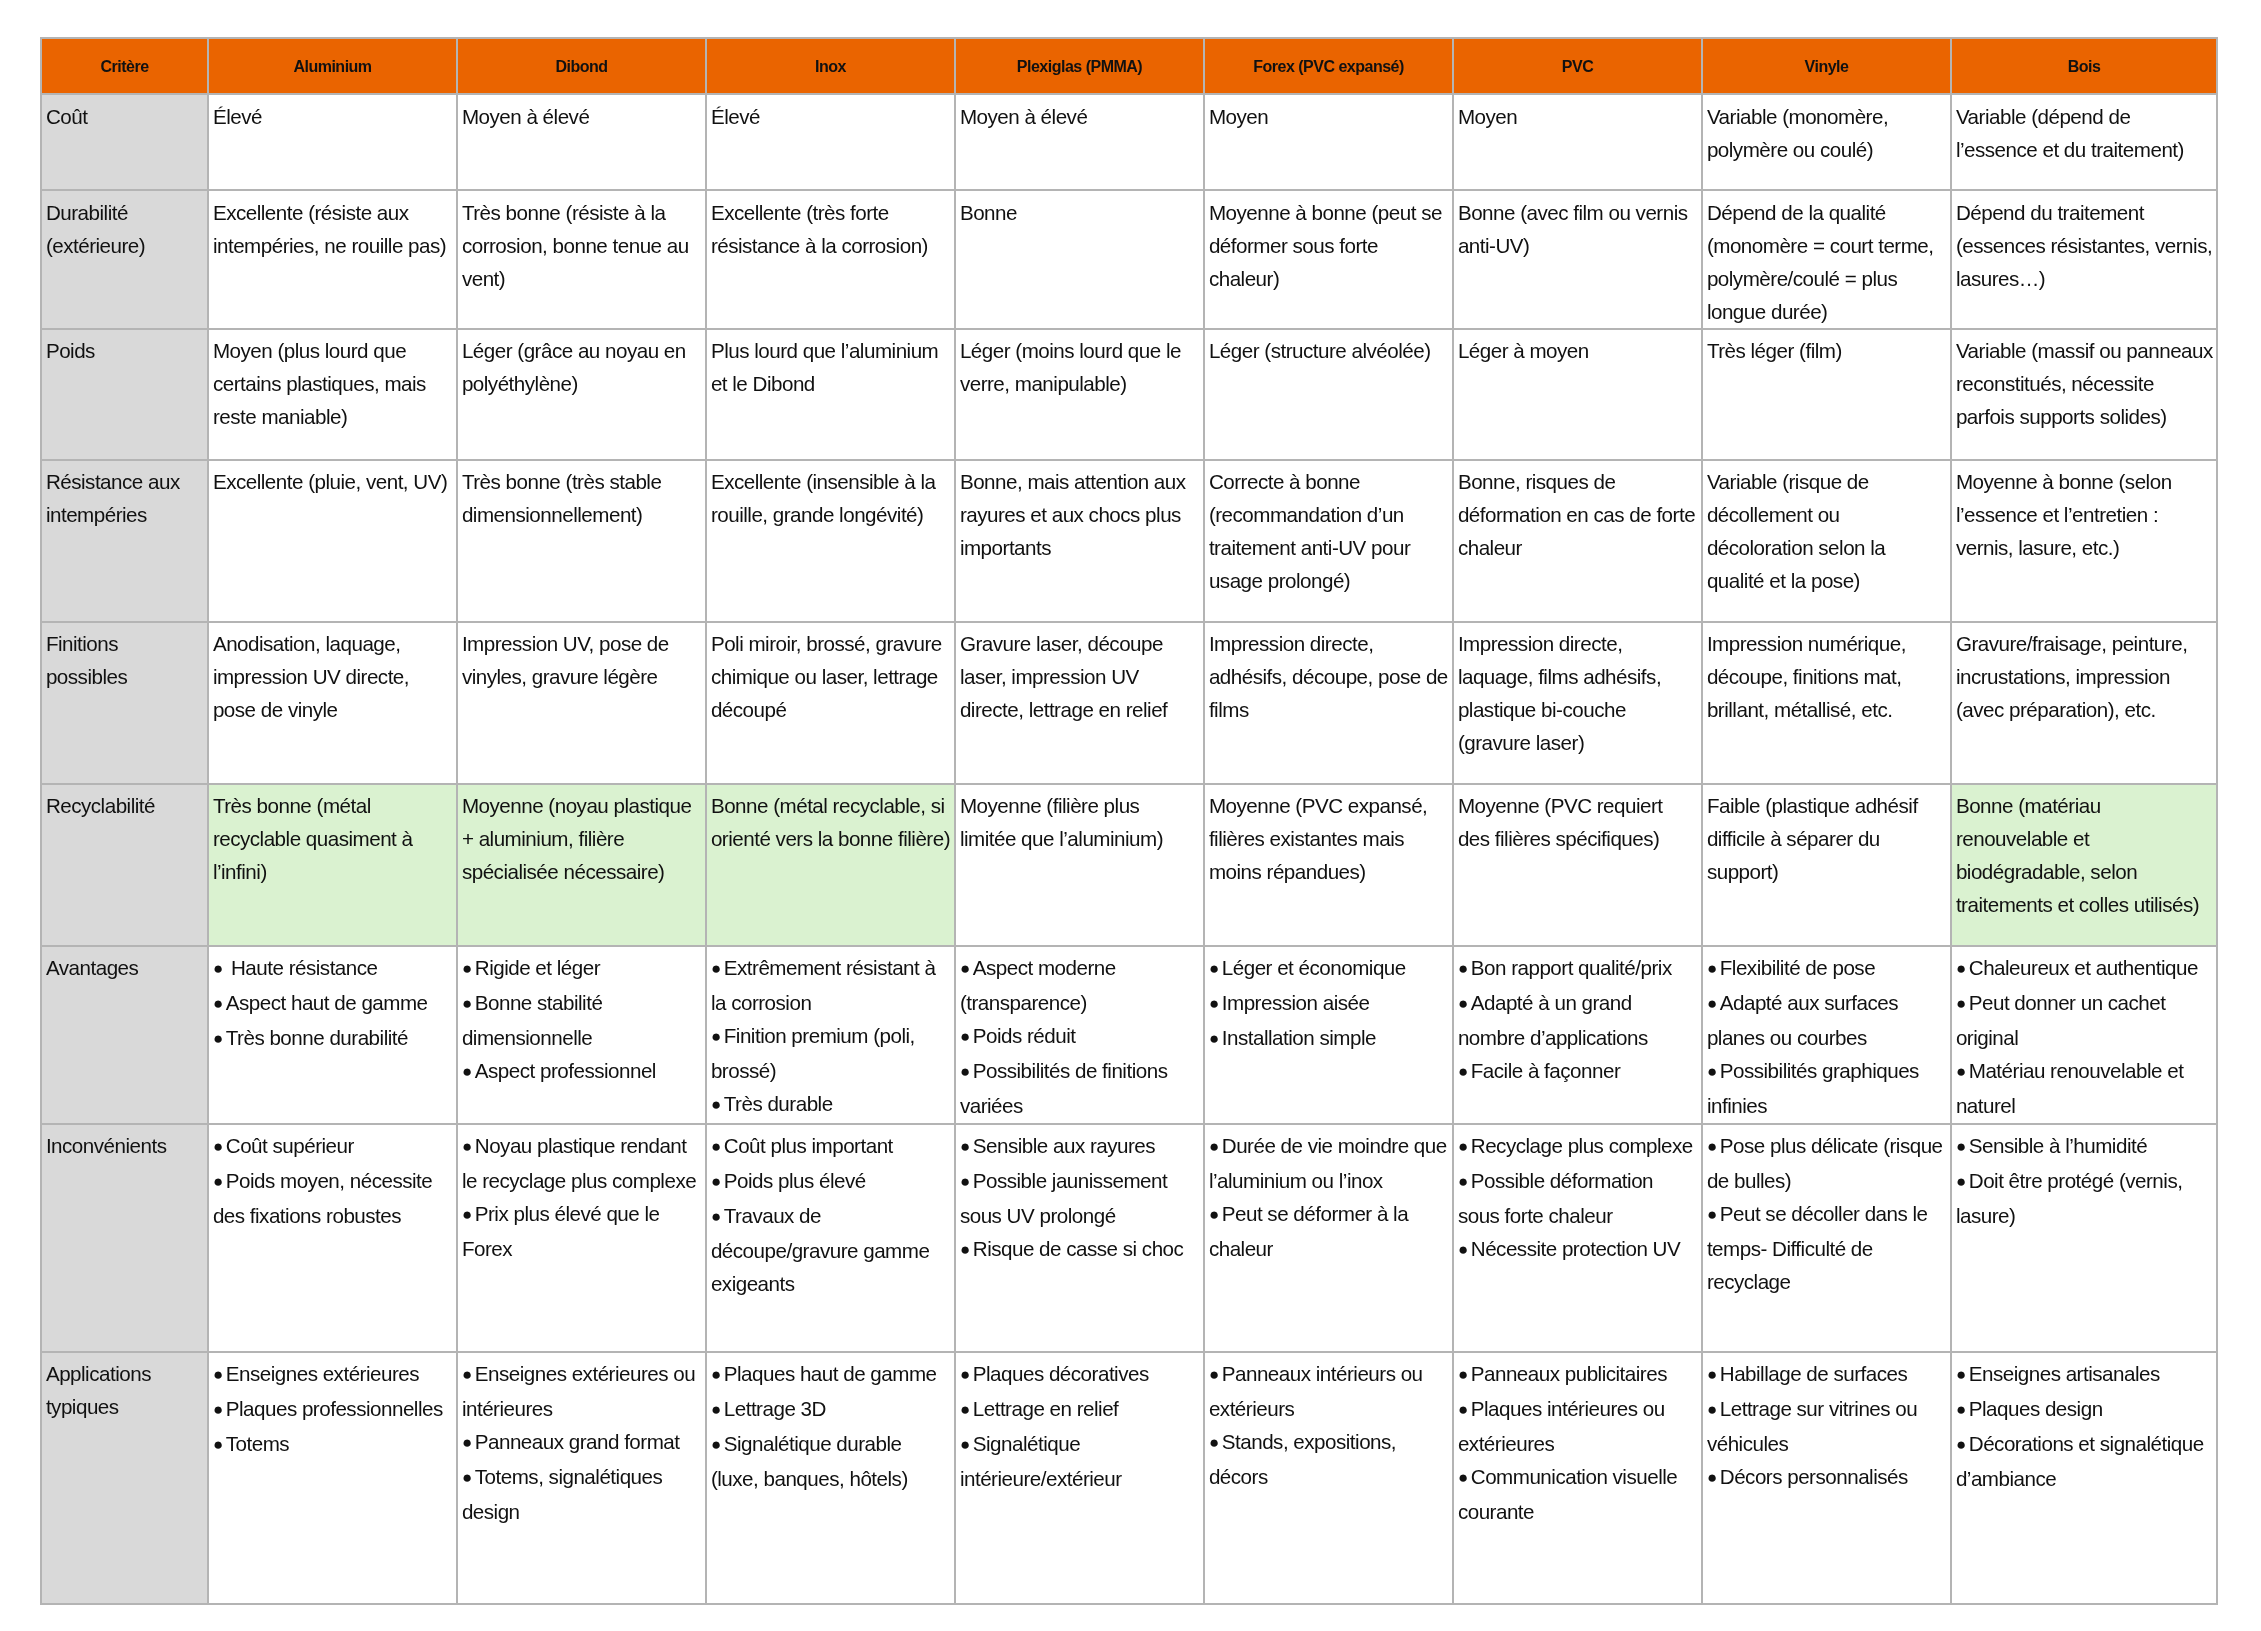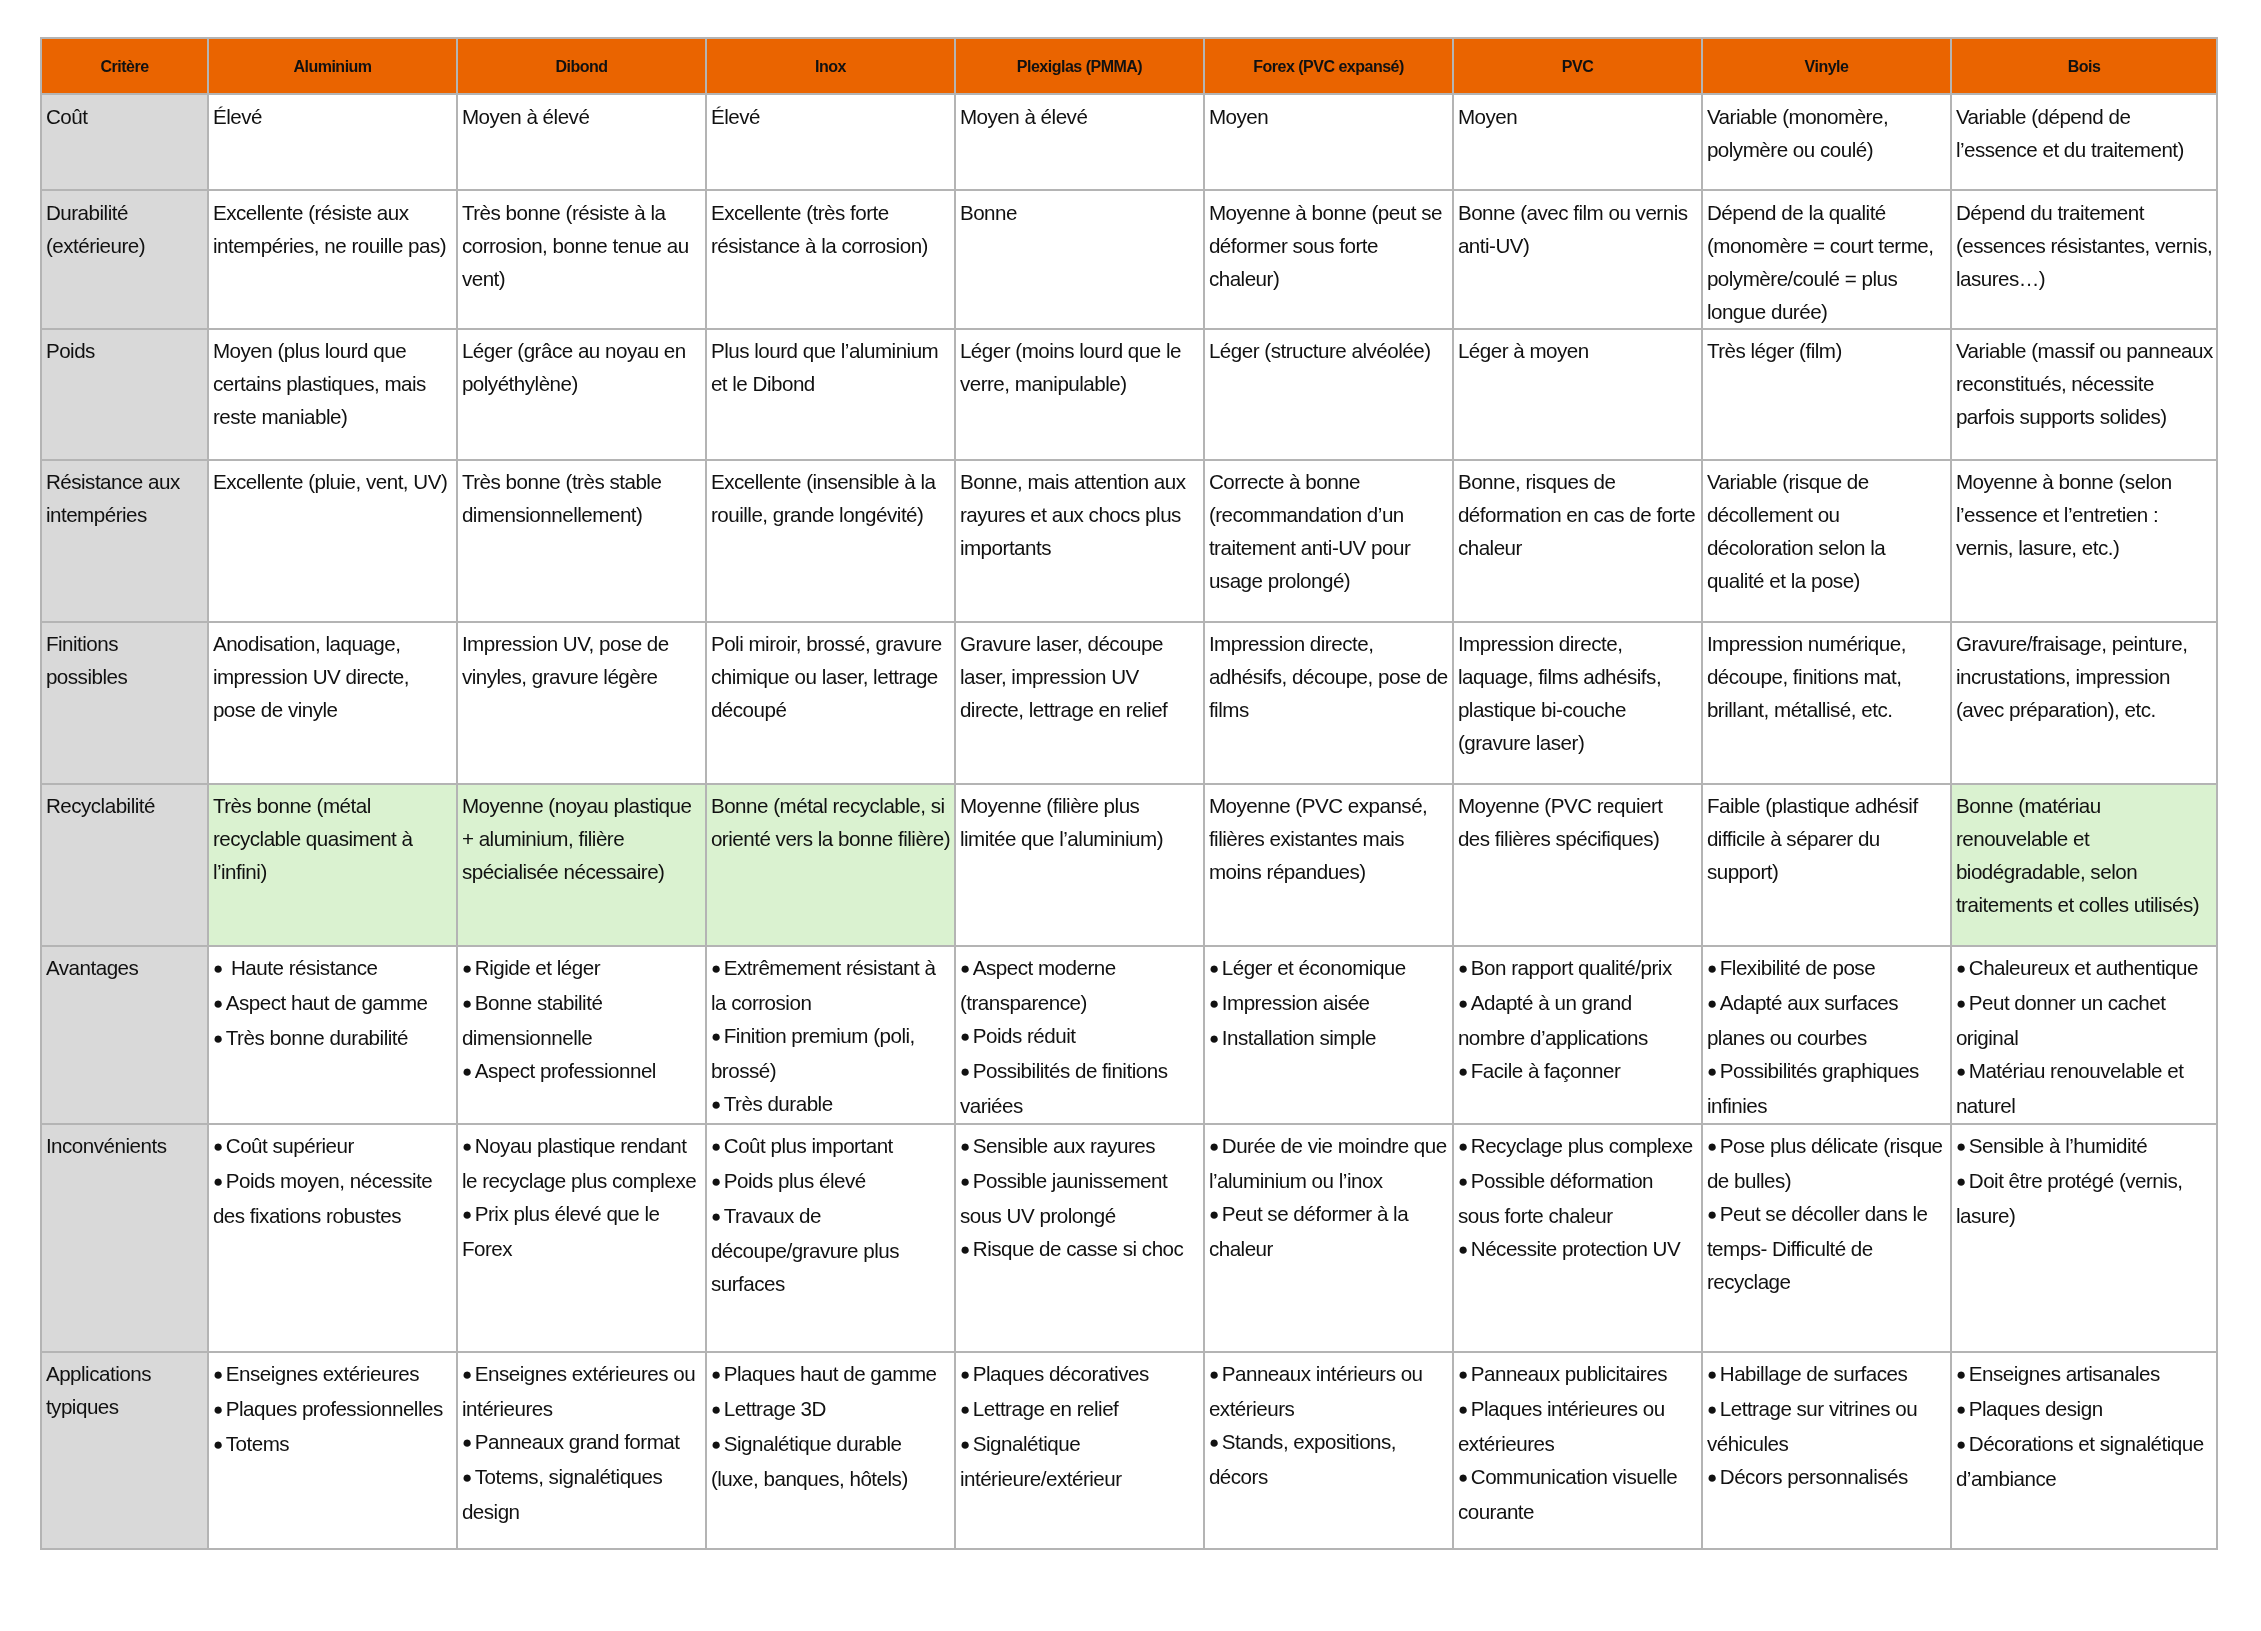--- a/index.html
+++ b/index.html
@@ -305,21 +305,21 @@
           <span class="bullet">Coût supérieur</span>
           <span class="bullet">Poids moyen, nécessite des fixations robustes</span>
         </td>
         <td>
           <span class="bullet">Noyau plastique rendant le recyclage plus complexe</span>
           <span class="bullet">Prix plus élevé que le Forex</span>
         </td>
         <td>
           <span class="bullet">Coût plus important</span>
           <span class="bullet">Poids plus élevé</span>
-          <span class="bullet">Travaux de découpe/gravure plus surfaces</span>
+          <span class="bullet">Travaux de découpe/gravure gamme exigeants</span>
         </td>
         <td>
           <span class="bullet">Sensible aux rayures</span>
           <span class="bullet">Possible jaunissement sous UV prolongé</span>
           <span class="bullet">Risque de casse si choc</span>
         </td>
         <td>
           <span class="bullet">Durée de vie moindre que l’aluminium ou l’inox</span>
           <span class="bullet">Peut se déformer à la chaleur</span>
         </td>
@@ -330,21 +330,21 @@
         </td>
         <td>
           <span class="bullet">Pose plus délicate (risque de bulles)</span>
           <span class="bullet">Peut se décoller dans le temps- Difficulté de recyclage</span>
         </td>
         <td>
           <span class="bullet">Sensible à l’humidité</span>
           <span class="bullet">Doit être protégé (vernis, lasure)</span>
         </td>
       </tr>
-      <tr style="height: 197px;">
+      <tr style="height: 252px;">
         <td class="criterion">Applications typiques</td>
         <td>
           <span class="bullet">Enseignes extérieures</span>
           <span class="bullet">Plaques professionnelles</span>
           <span class="bullet">Totems</span>
         </td>
         <td>
           <span class="bullet">Enseignes extérieures ou intérieures</span>
           <span class="bullet">Panneaux grand format</span>
           <span class="bullet">Totems, signalétiques design</span>

